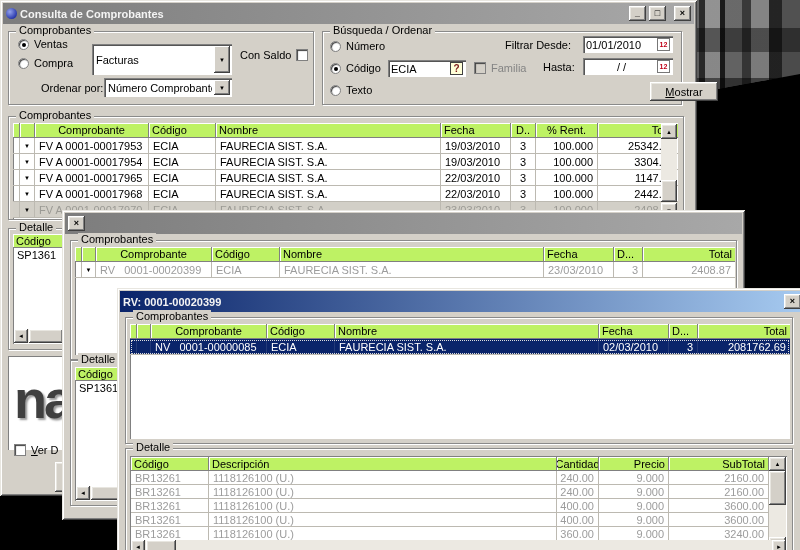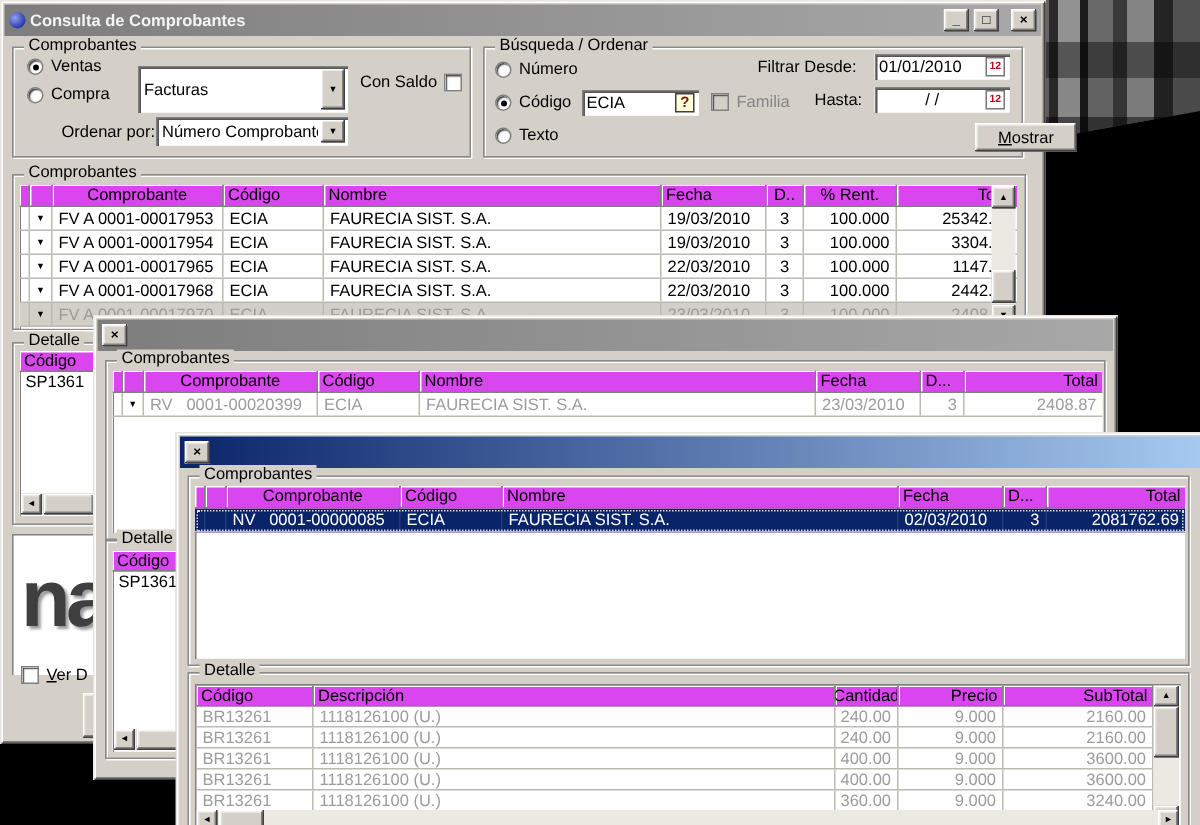--- a/index.html
+++ b/index.html
@@ -42,21 +42,21 @@
   .calbtn { width:13px; height:13px; margin-left:auto; background:#fff; border:1px solid #777; color:#c00018; font-weight:bold; font-size:7px;
     display:flex; align-items:center; justify-content:center; letter-spacing:0; }
   .qbtn { width:13px; height:13px; margin-left:auto; background:#ffffd8; border:1px solid #404040; color:#7c1a1a; font-weight:bold; font-size:10px;
     display:flex; align-items:center; justify-content:center; }
   .btn { background:#d4d0c8; display:flex; align-items:center; justify-content:center;
     box-shadow: inset -1px -1px 0 #404040, inset 1px 1px 0 #fff, inset -2px -2px 0 #808080, inset 2px 2px 0 #e8e6e0; margin-left: 45px; }
   .ul1::first-letter { text-decoration:underline; }
 
   .grid { position:absolute; background:#fff; box-shadow: inset 1px 1px 0 #808080, inset -1px -1px 0 #fff; overflow:hidden; }
   .ghdr { display:flex; }
-  .hc { background:#d946ef; border-right:1px solid #808080; border-bottom:1px solid #808080;
+  .hc { background:#bef264; border-right:1px solid #808080; border-bottom:1px solid #808080;
     box-shadow: inset 1px 1px 0 #fff; display:flex; align-items:center; padding:0 3px; overflow:hidden; white-space:nowrap; flex:0 0 auto; }
   .grow { display:flex; border-bottom:1px solid #bcb9b1; }
   .bc { border-right:1px solid #bcb9b1; padding:0 4px; display:flex; align-items:center; overflow:hidden; white-space:pre; flex:0 0 auto; }
   .tc { justify-content:center; } .tr { justify-content:flex-end; }
   .gray { color:#9c9c9c; }
   .shade { background:#d2cfc7; color:#9b9a94; }
   .selrow { background:#0a246a; color:#fff; outline:1px dotted #dcdcdc; outline-offset:-2px; }
   .selrow .bc { border-right-color:#233a78; }
   .ind { font-size:6px; color:#000; }
 
@@ -331,20 +331,21 @@
       </div>
     <div class="hsb" style="left:1px;right:1px;bottom:1px">
       <span class="hbtn" style="left:0">◄</span>
       <span class="thumb" style="left:15px;top:0;width:30px;height:14px"></span>
     </div>
   </div>
 </div>
 
 <div class="win" style="left:117px;top:288px;width:690px;height:268px;z-index:3">
   <div class="tb tb-active">
+    <span class="tb-title">RV:  0001-00020399</span>
     <span class="cap">×</span>
   </div>
   <div class="grp" style="left:8px;top:29px;width:668px;height:127px">
     <span class="grp-label">Comprobantes</span>
   </div>
   <div class="grid tsub" style="left:13px;top:36px;width:660px;height:115px">
     <div class="ghdr">
       <span class="hc"></span>
         <span class="hc"></span>
       <span class="hc tc">Comprobante</span>

